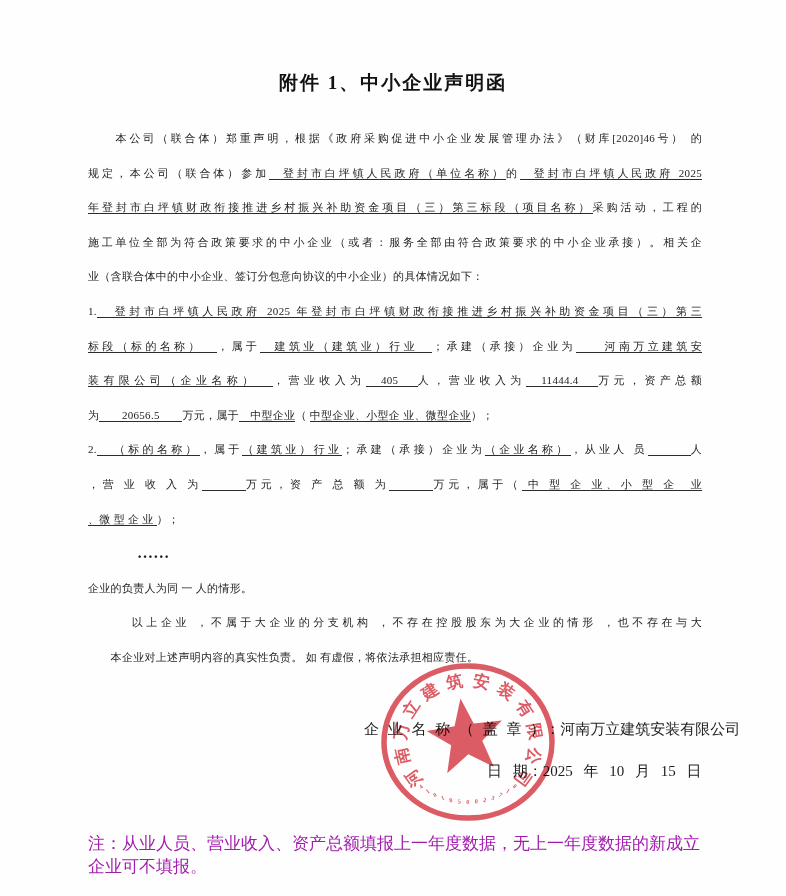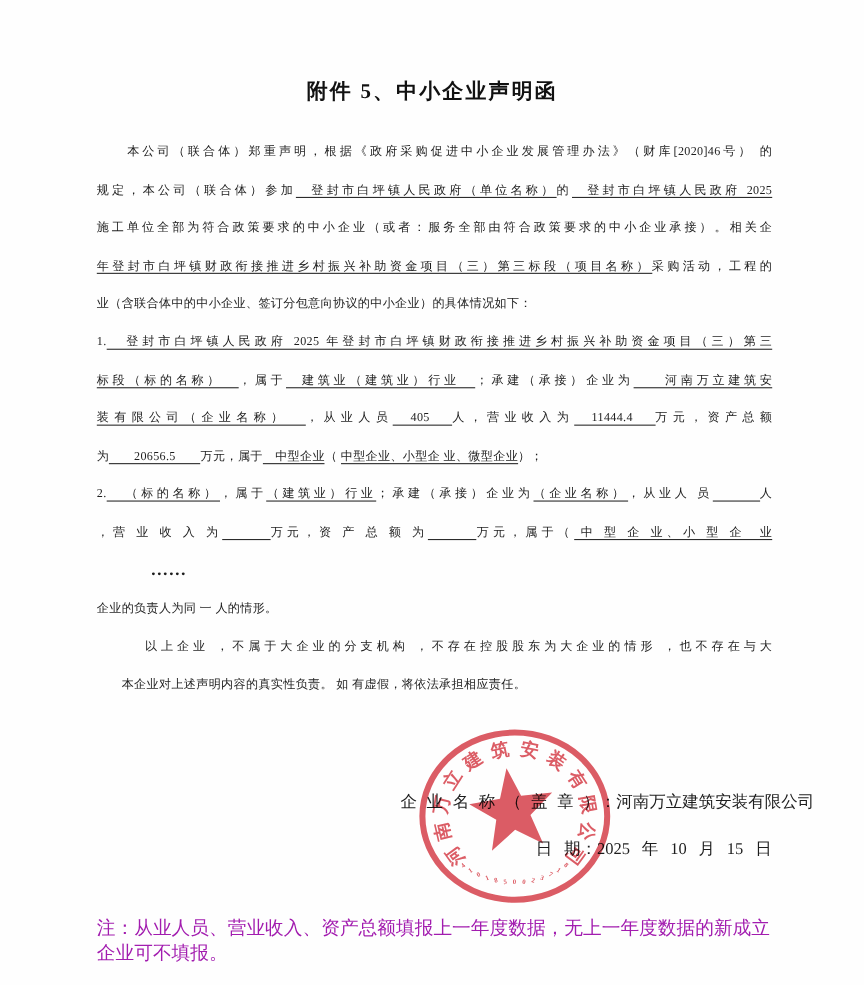--- a/index.html
+++ b/index.html
@@ -47,34 +47,35 @@
   }
   .seal text{font-family:"Liberation Serif","DejaVu Serif",serif;}
   .seal .seal-char{font-size:16.5px;font-weight:bold;}
   .seal .seal-digit{font-size:6.2px;font-weight:bold;letter-spacing:0.5px;}
 </style>
 </head>
 <body>
 
 <div class="page">
 
-  <div class="doc-title">附件 5、中小企业声明函</div>
+  <div class="doc-title">附件 1、中小企业声明函</div>
 
   <div class="doc-body">
       <div class="line j"><span>　　本公司（联合体）郑重声明，根据《政府采购促进中小企业发展管理办法》（财库[2020]46号） 的</span></div>
       <div class="line j"><span>规定，本公司（联合体）参加</span><span class="u">　登封市白坪镇人民政府（单位名称）</span><span>的</span><span class="u">　登封市白坪镇人民政府 2025</span></div>
+      <div class="line j"><span class="u">年登封市白坪镇财政衔接推进乡村振兴补助资金项目（三）第三标段（项目名称）</span><span>采购活动，工程的</span></div>
       <div class="line j"><span>施工单位全部为符合政策要求的中小企业（或者：服务全部由符合政策要求的中小企业承接）。相关企</span></div>
-      <div class="line j"><span class="u">年登封市白坪镇财政衔接推进乡村振兴补助资金项目（三）第三标段（项目名称）</span><span>采购活动，工程的</span></div>
       <div class="line"><span>业（含联合体中的中小企业、签订分包意向协议的中小企业）的具体情况如下：</span></div>
       <div class="line j"><span>1.</span><span class="u">　登封市白坪镇人民政府 2025 年登封市白坪镇财政衔接推进乡村振兴补助资金项目（三）第三</span></div>
       <div class="line j"><span class="u">标段（标的名称）　</span><span>，属于</span><span class="u">　建筑业（建筑业）行业　</span><span>；承建（承接）企业为</span><span class="u">　　河南万立建筑安</span></div>
-      <div class="line j"><span class="u">装有限公司（企业名称）　</span><span>，从业人员</span><span class="u">　405　</span><span>人，营业收入为</span><span class="u">　11444.4　</span><span>万元，资产总额</span></div>
+      <div class="line j"><span class="u">装有限公司（企业名称）　</span><span>，营业收入为</span><span class="u">　405　</span><span>人，营业收入为</span><span class="u">　11444.4　</span><span>万元，资产总额</span></div>
       <div class="line"><span>为</span><span class="u">　　20656.5　　</span><span>万元，属于</span><span class="u">　中型企业</span><span>（ </span><span class="u">中型企业、小型企 业、微型企业</span><span>）；</span></div>
       <div class="line j"><span>2.</span><span class="u">　（标的名称）</span><span>，属于</span><span class="u">（建筑业）行业</span><span>；承建（承接）企业为</span><span class="u">（企业名称）</span><span>，从业人 员</span><span class="u">　　　</span><span>人</span></div>
       <div class="line j"><span>，营 业 收 入 为</span><span class="u">　　　</span><span>万元，资 产 总 额 为</span><span class="u">　　　</span><span>万元，属于（</span><span class="u"> 中 型 企 业、小 型 企  业</span></div>
+      <div class="line"><span class="u">、微 型 企 业 </span><span>）；</span></div>
       <div class="line b"><span>　　　……</span></div>
       <div class="line"><span>企业的负责人为同 一 人的情形。</span></div>
       <div class="line j"><span>　　　以上企业 ，不属于大企业的分支机构 ，不存在控股股东为大企业的情形 ，也不存在与大</span></div>
       <div class="line"><span>　　本企业对上述声明内容的真实性负责。 如 有虚假，将依法承担相应责任。</span></div>
     </div>
 
   <div class="sig-company">企 业 名 称 （ 盖 章 ）：河南万立建筑安装有限公司</div>
 
   <div class="sig-date">日 期：2025 年 10 月 15 日</div>
 

